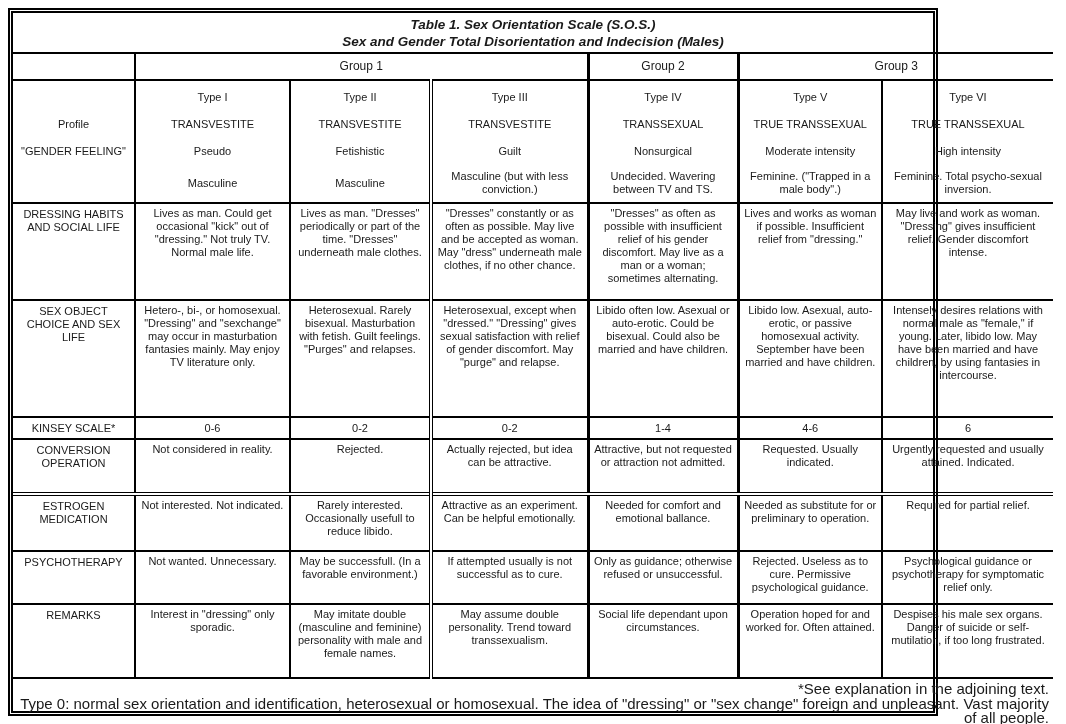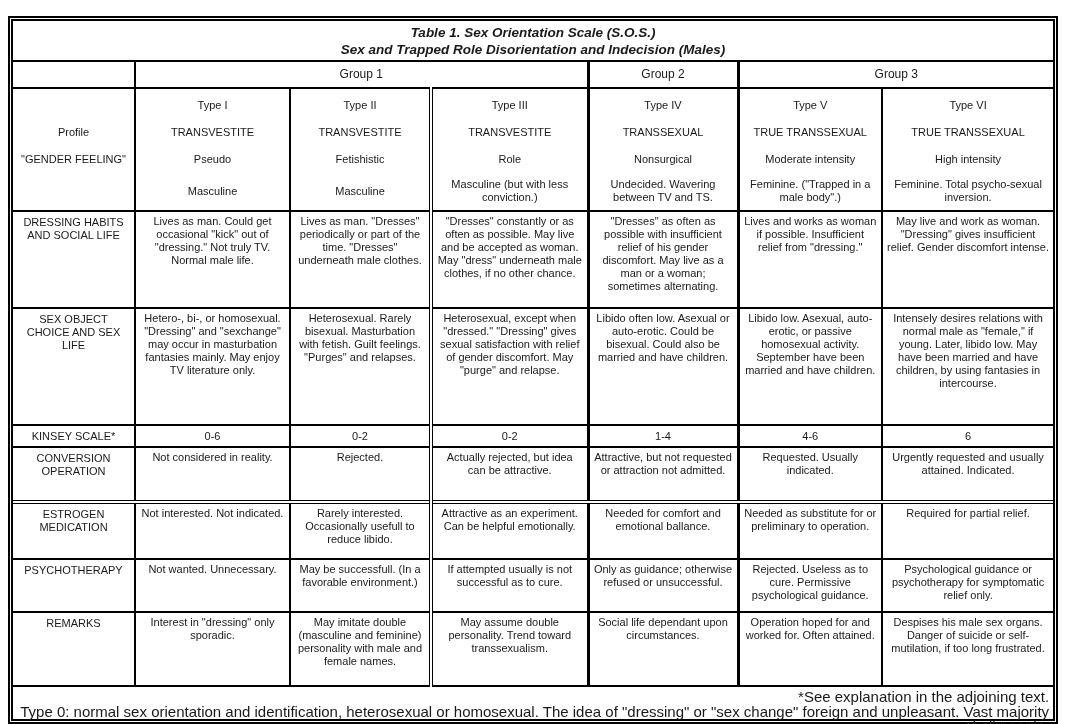--- a/index.html
+++ b/index.html
@@ -12,22 +12,22 @@
   #page {
     position: relative;
     width: 1066px;
     height: 724px;
     background: #ffffff;
     overflow: hidden;
   }
   #frame {
     position: absolute;
     left: 8px;
-    top: 16px;
-    width: 1050px;
+    top: 8px;
+    width: 930px;
     height: 708px;
     box-sizing: border-box;
     border: 5px double #000;
     background: #fff;
   }
   table.sos {
     border-collapse: collapse;
     border-style: hidden; 
     table-layout: fixed;
     width: 100%;
@@ -93,21 +93,21 @@
         <col style="width:157px">
         <col style="width:150px">
         <col style="width:144px">
         <col style="width:171px">
       </colgroup>
 
       <tbody>
           <tr style="height:40px">
         <td colspan="7" class="title-cell">
           <div>Table 1. Sex Orientation Scale (S.O.S.)</div>
-          <div>Sex and Trapped Role Disorientation and Indecision (Males)</div>
+          <div>Sex and Gender Total Disorientation and Indecision (Males)</div>
         </td>
       </tr>
 
       <tr style="height:27px">
         <td class="group-cell"></td>
         <td colspan="3" class="group-cell">Group 1</td>
         <td class="group-cell v-thick">Group 2</td>
         <td colspan="2" class="group-cell v-thick">Group 3</td>
       </tr>
 
@@ -125,21 +125,21 @@
         </td>
         <td>
           <div class="hslot">Type II</div>
           <div class="hslot">TRANSVESTITE</div>
           <div class="hslot">Fetishistic</div>
           <div class="hslot last">Masculine</div>
         </td>
         <td class="v-double">
           <div class="hslot">Type III</div>
           <div class="hslot">TRANSVESTITE</div>
-          <div class="hslot">Role</div>
+          <div class="hslot">Guilt</div>
           <div class="hslot last">Masculine (but with less conviction.)</div>
         </td>
         <td class="v-thick">
           <div class="hslot">Type IV</div>
           <div class="hslot">TRANSSEXUAL</div>
           <div class="hslot">Nonsurgical</div>
           <div class="hslot last">Undecided. Wavering between TV and TS.</div>
         </td>
         <td class="v-thick">
           <div class="hslot">Type V</div>

